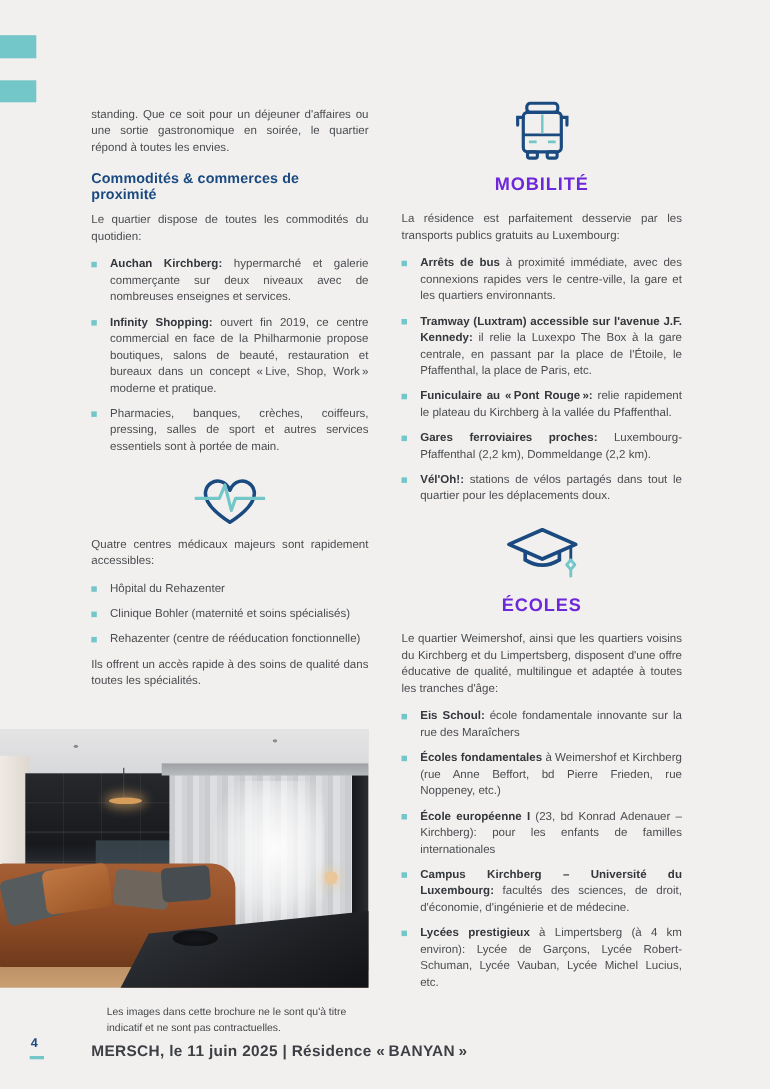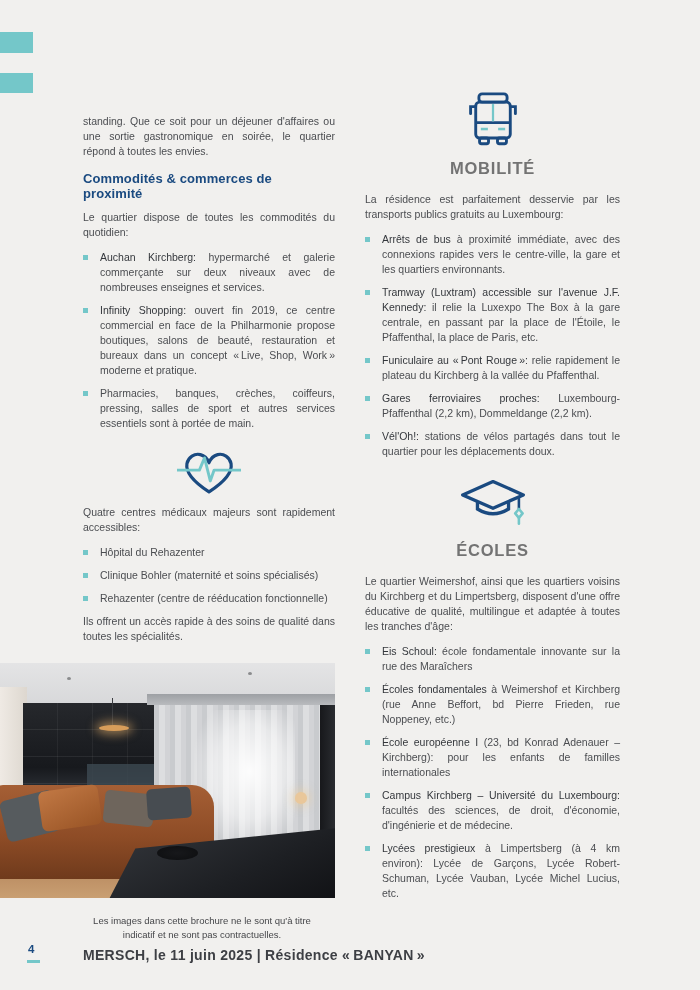--- a/index.html
+++ b/index.html
@@ -13,43 +13,43 @@
     color: #4b4d51;
   }
   .page { position: absolute; inset: 0; }
 
   
   .decor-bar { position: absolute; left: 0; width: 33px; background: #74c7c9; }
   .decor-bar.b1 { top: 32px; height: 21px; }
   .decor-bar.b2 { top: 73px; height: 20px; }
 
   
-  .col-left  { position: absolute; left: 83px;  top: 114px; width: 252px; }
+  .col-left  { position: absolute; left: 83px;  top: 97px; width: 252px; }
   .col-right { position: absolute; left: 365px; top: 91px; width: 255px; }
 
   .body-text {
     font-size: 10.5px; line-height: 15px;
     text-align: justify; margin: 0 0 10px 0; color: #4b4d51;
   }
   .sub-heading {
     font-size: 13px; font-weight: 700; color: #1a4a80;
     margin: 12px 0 9px 0; letter-spacing: 0.1px;
   }
 
   .bullet-list { margin: 2px 0 4px 0; }
   .bullet-item { display: flex; margin-bottom: 8px; }
   .bullet-square { flex: none; width: 5px; height: 5px; background: #74c7c9; margin: 5px 12px 0 0; }
   .bullet-text { flex: 1; margin: 0; font-size: 10.5px; line-height: 15px; text-align: justify; color: #4b4d51; }
-  .bullet-text b { color: #34373c; font-weight: 400; }
+  .bullet-text b { color: #34373c; font-weight: 700; }
 
   .icon-section { margin-top: 14px; text-align: center; }
   .icon-wrap { display: block; margin: 0 auto 6px auto; }
   .icon-wrap svg { display: block; margin: 0 auto; }
   .big-heading {
-    font-size: 16.5px; font-weight: 800; color: #737373;
+    font-size: 16.5px; font-weight: 800; color: #6d28d9;
     letter-spacing: 0.8px; margin: 2px 0 14px 0; text-align: center;
   }
 
   
   .photo { position: absolute; left: 0; top: 663px; width: 335px; height: 235px; overflow: hidden; background: #d6d6d7; }
   .photo div { position: absolute; }
   .ph-ceiling   { left: 0; top: 0; width: 100%; height: 24%; background: linear-gradient(180deg,#e4e4e5,#d3d4d6); }
   .ph-leftwall  { left: 0; top: 10%; width: 8%; height: 62%; background: linear-gradient(90deg,#efeae4,#ddd7cf); }
   .ph-kitchen   { left: 7%; top: 17%; width: 42%; height: 50%;
                   background: linear-gradient(180deg,#26282c 0%,#17191d 55%,#2c3036 75%,#202329 100%); }
@@ -75,22 +75,22 @@
                   background: linear-gradient(155deg,#34373c 0%,#1d1f23 60%,#101114 100%);
                   clip-path: polygon(12% 28%, 100% 0, 100% 100%, 0 100%); }
   .ph-bowl      { left: 47%; bottom: 16%; width: 12%; height: 6%; background: radial-gradient(#17181b,#0d0e10); border-radius: 50%; }
   .ph-lamp-cord { left: 33.5%; top: 15%; width: 1px; height: 12%; background: #3a3c40; }
   .ph-lamp      { left: 29.5%; top: 26.5%; width: 9%; height: 2.6%; background: #d79d5a; border-radius: 50%; box-shadow: 0 0 10px 4px rgba(231,178,110,0.55); }
   .ph-spot1 { left: 20%; top: 6%; width: 4px; height: 3px; background: #8a8b8d; border-radius: 50%; }
   .ph-spot2 { left: 74%; top: 4%; width: 4px; height: 3px; background: #8a8b8d; border-radius: 50%; }
   .ph-side-lamp { left: 88%; top: 55%; width: 3.5%; height: 5%; background: #e9c79a; border-radius: 50%; box-shadow: 0 0 8px 3px rgba(240,205,150,0.5); }
 
   .caption {
-    position: absolute; left: 83px; top: 904px; width: 238px;
-    font-size: 9.5px; line-height: 14px; color: #46474a; text-align: center;
+    position: absolute; left: 97px; top: 904px; width: 238px;
+    font-size: 9.5px; line-height: 14px; color: #46474a; text-align: left;
   }
 
   .footer-pagenum { position: absolute; left: 28px; top: 943px; font-size: 11.5px; font-weight: 800; color: #1a4a80; }
   .pagenum-rule   { position: absolute; left: 27px; top: 960px; width: 13px; height: 2.5px; background: #74c7c9; }
   .footer-text    { position: absolute; left: 83px; top: 947px; font-size: 14px; font-weight: 600; color: #3d3f44; letter-spacing: 0.3px; }
 </style>
 </head>
 <body>
 
 <div class="page">

